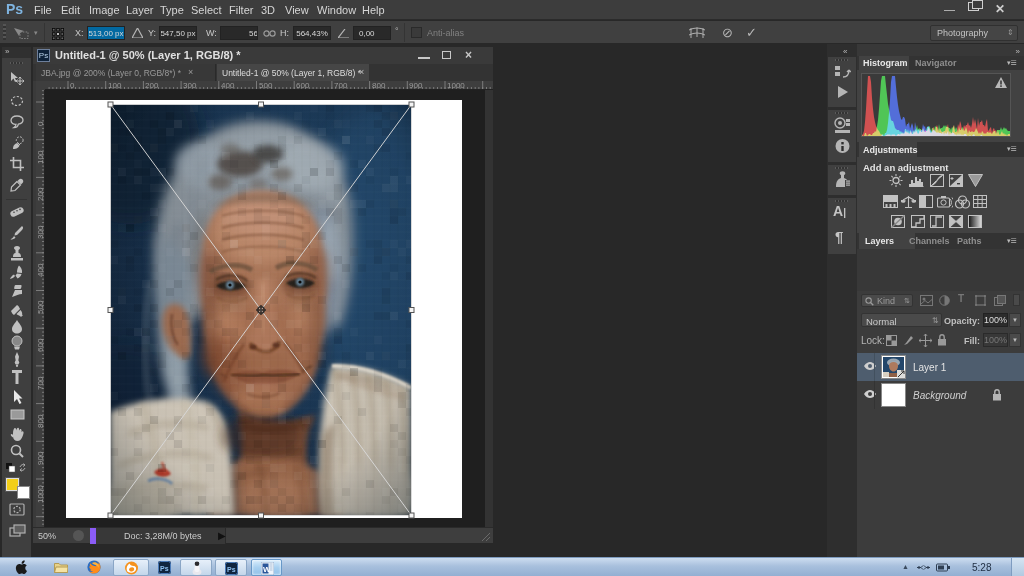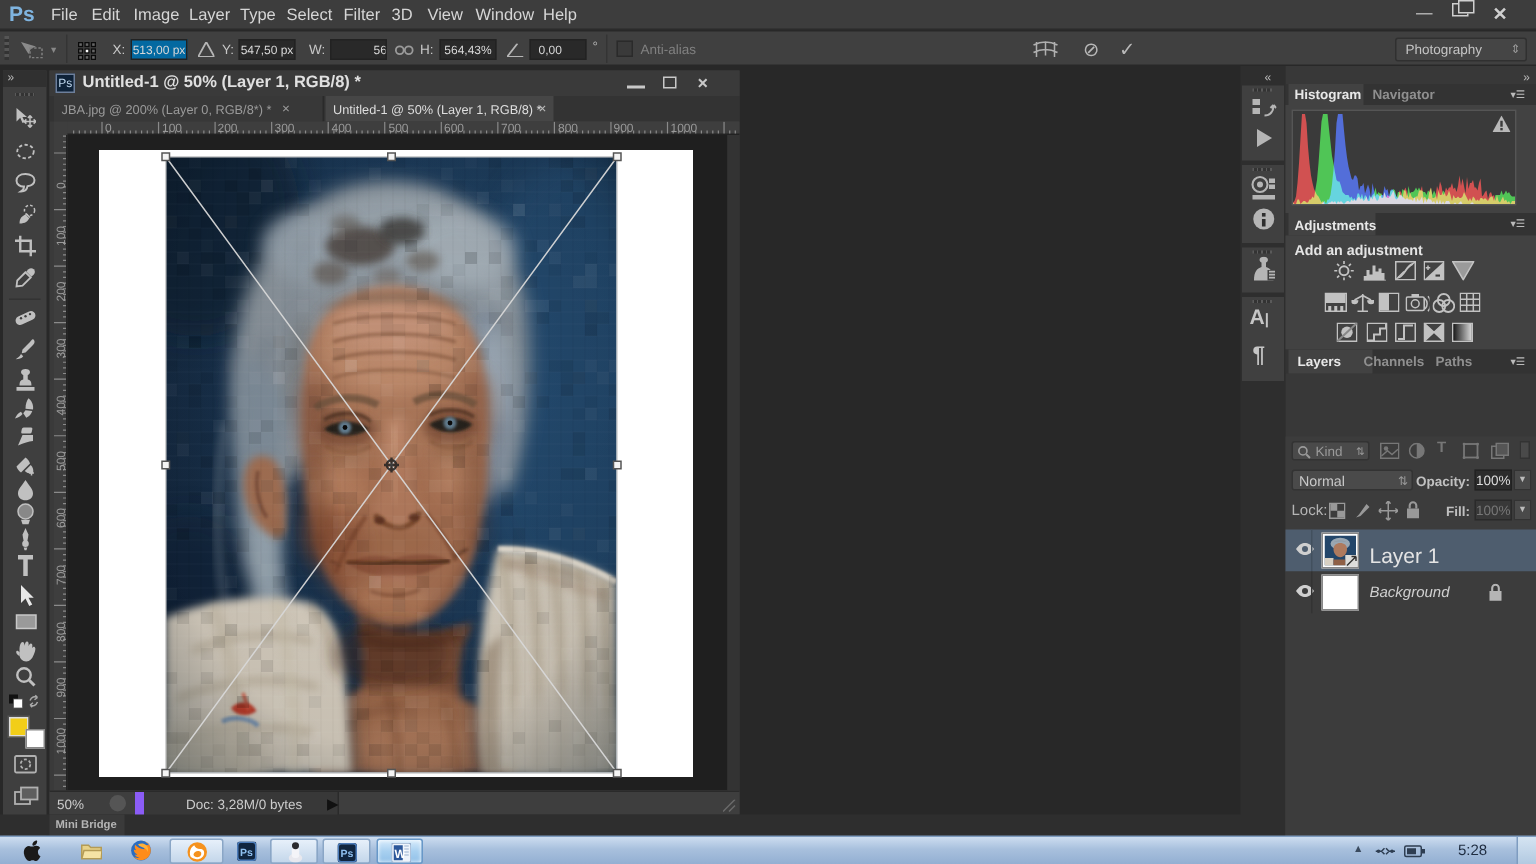--- a/index.html
+++ b/index.html
@@ -958,25 +958,20 @@
       <div class="abs" style="left:57px;top:0;width:136px;height:16px;background:#383838;border-left:6px solid #8b5cf6;border-right:1px solid #2a2a2a;">
         <span class="abs" style="left:28px;top:3px;font-size:9px;color:#ccc;">Doc: 3,28M/0 bytes</span>
       </div>
       <span class="abs" style="left:185px;top:2px;font-size:10px;color:#111;">▶</span>
       <svg class="abs" style="left:449px;top:5px;" width="9" height="9" viewBox="0 0 9 9">
           <path d="M8 0 L0 8 M8 4 L4 8 M8 8 L8 8" stroke="#6a6a6a" stroke-width="1"></path>
         </svg>
     </div>
   </div>
 
-  <div class="abs" style="left:0;top:543px;width:828px;height:14px;background:#2e2e2e;">
-    <div class="abs" style="left:33px;top:0;width:50px;height:14px;background:#3a3a3a;">
-      <span class="abs" style="left:4px;top:2px;font-size:7.5px;font-weight:bold;color:#b5b5b5;">Mini Bridge</span>
-    </div>
-  </div>
 
   <div class="abs" style="left:827px;top:44px;width:30px;height:513px;background:#2e2e2e;">
     <div class="abs" style="left:0;top:3px;width:30px;height:10px;color:#bbb;font-size:8px;padding-left:16px;line-height:9px;">«</div>
     <div class="abs" style="left:1px;top:13px;width:28px;height:50px;background:#404040;">
       <div class="abs" style="left:7px;top:2px;width:13px;height:2px;background:repeating-linear-gradient(90deg,#5a5a5a 0 1px,#333 1px 3px);"></div>
       <svg class="abs" style="left:6px;top:7px;" width="17" height="16" viewBox="0 0 17 16">
           <rect x="1" y="2" width="5" height="4" fill="#b5b5b5"></rect>
           <rect x="1" y="8" width="5" height="4" fill="#b5b5b5"></rect>
           <path d="M9 13 C13 13 15 10 15 6 M15 6 L13 8 M15 6 L16.8 8" stroke="#b5b5b5" stroke-width="1.4" fill="none"></path>
         </svg>
@@ -1221,21 +1216,21 @@
               <path d="M6 4.5 C8 3 13 3 15 4.5 C13 3.8 8 3.8 6 4.5 Z" fill="#8e9aa5"></path>
               <rect x="0" y="15" width="6" height="5" fill="#d8d0c2"></rect>
               <rect x="14" y="13" width="7" height="7" fill="#d8d0c2"></rect>
               <rect x="6" y="16" width="8" height="4" fill="#8f6046"></rect>
             </svg>
           <svg class="abs" style="left:14px;top:13px;" width="10" height="10" viewBox="0 0 10 10">
               <rect x="1" y="1" width="8" height="8" fill="#ddd" opacity="0.9"></rect>
               <path d="M2 8 L8 2 M8 2 L8 5 M8 2 L5 2" stroke="#333" fill="none"></path>
             </svg>
         </div>
-        <span class="abs" style="left:56px;top:9px;font-size:14px;color:#e4e4e4;">Layer 1</span>
+        <span class="abs" style="left:56px;top:9px;font-size:10px;color:#e4e4e4;">Layer 1</span>
       </div>
 
       <div class="abs" style="left:0;top:90px;width:167px;height:28px;background:#3c3c3c;">
         <svg class="abs" style="left:7px;top:9px;" width="12" height="8" viewBox="0 0 12 8">
             <path d="M0 4 C2 1 4 0 6 0 C8 0 10 1 12 4 C10 7 8 8 6 8 C4 8 2 7 0 4 Z" fill="#cfcfcf"></path>
             <circle cx="6" cy="4" r="2" fill="#3c3c3c"></circle>
           </svg>
         <div class="abs" style="left:17px;top:0px;width:1px;height:28px;background:#333;"></div>
         <div class="abs" style="left:24px;top:2px;width:25px;height:24px;background:#fff;border:1px solid #888;"></div>
         <span class="abs" style="left:56px;top:9px;font-size:10px;font-style:italic;color:#d0d0d0;">Background</span>

